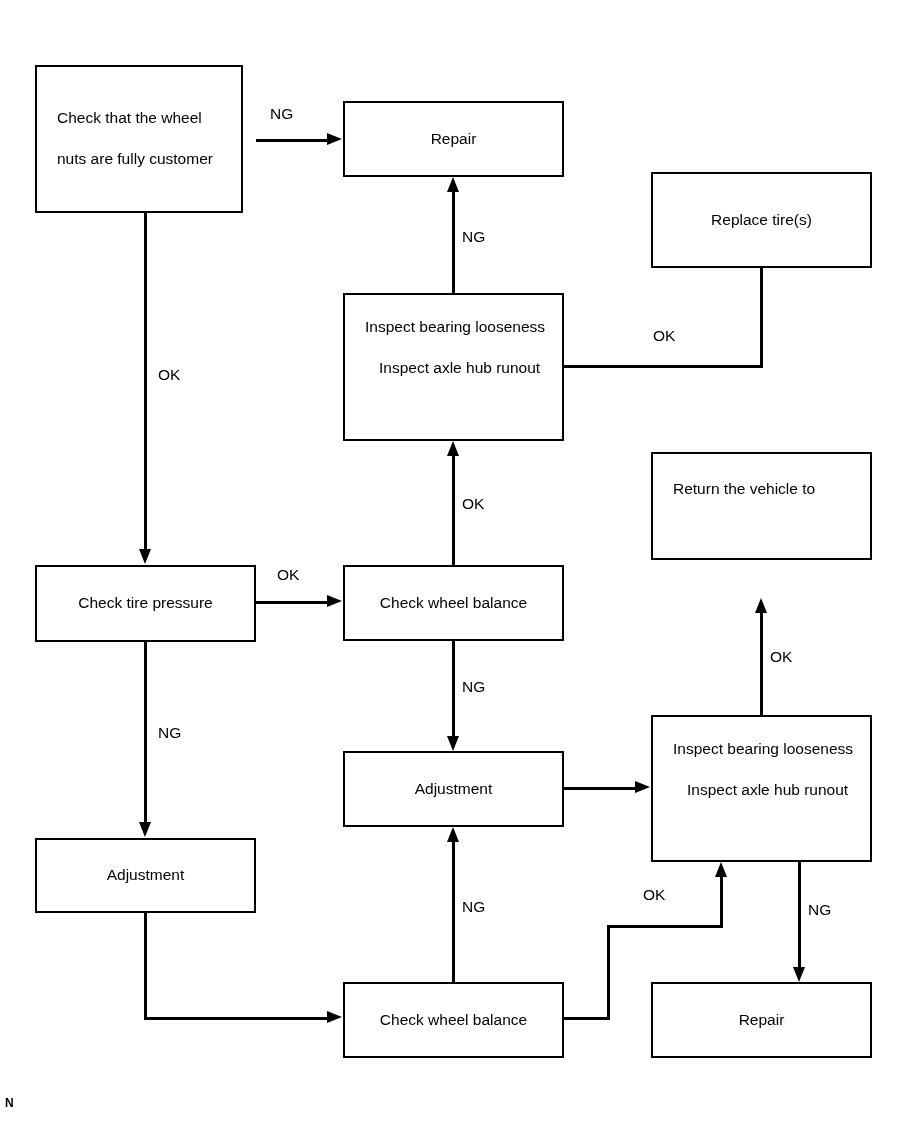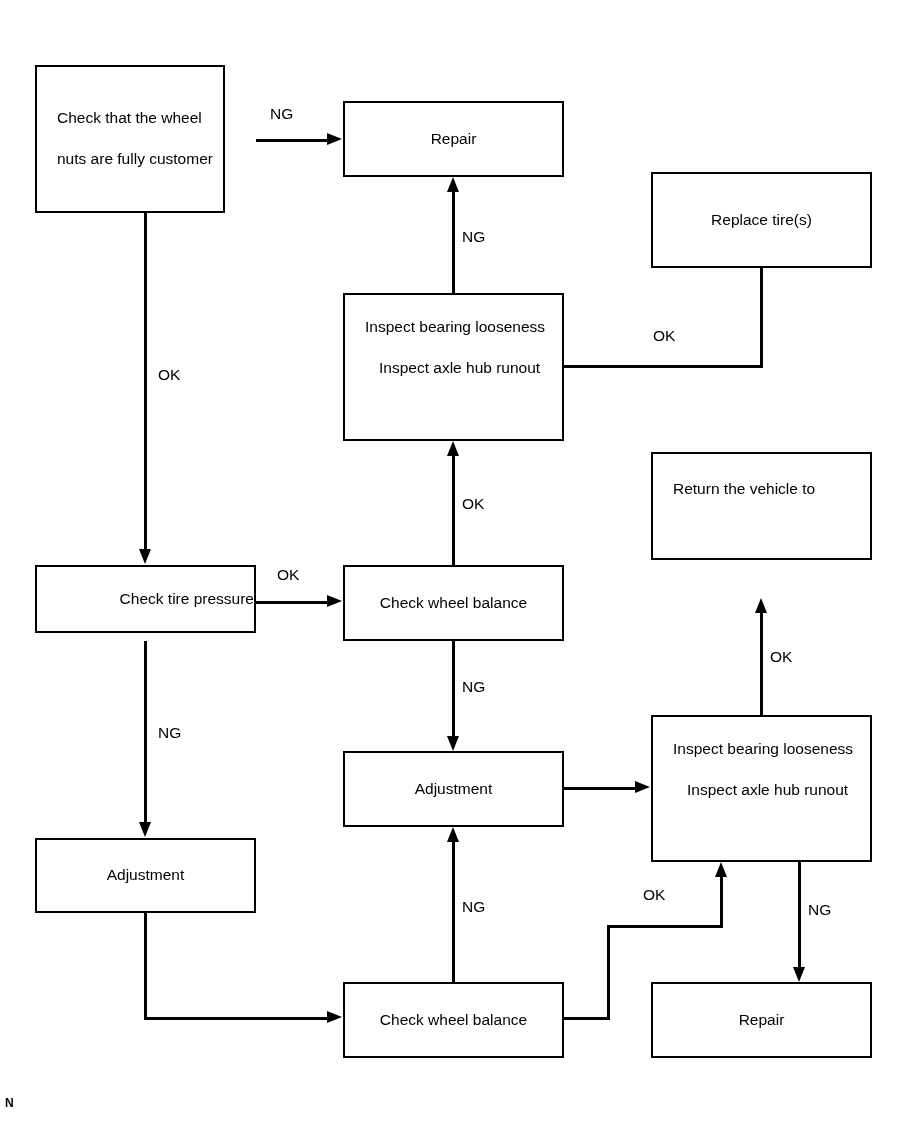--- a/index.html
+++ b/index.html
@@ -80,39 +80,39 @@
     font-size: 12px;
     font-weight: bold;
     color: #000000;
   }
 </style>
 </head>
 <body>
 
 <div id="canvas">
 
-  <div class="node leftal two-line-gap" style="left:35px; top:65px; width:190px; height:148px;">
+  <div class="node leftal two-line-gap" style="left:35px; top:65px; width:208px; height:148px;">
     <div class="line">Check that the wheel</div>
     <div class="line">nuts are fully customer</div>
   </div>
 
   <div class="node center" style="left:343px; top:101px; width:221px; height:76px;">
     <div class="line">Repair</div>
   </div>
 
   <div class="node center" style="left:651px; top:172px; width:221px; height:96px;">
     <div class="line">Replace tire(s)</div>
   </div>
 
   <div class="node leftal two-line-gap" style="left:343px; top:293px; width:221px; height:148px; justify-content:flex-start; padding-top:22px;">
     <div class="line">Inspect bearing looseness</div>
     <div class="line" style="padding-left:14px;">Inspect axle hub runout</div>
   </div>
 
-  <div class="node center" style="left:35px; top:565px; width:221px; height:68px;align-items:flex-end;">
+  <div class="node center" style="left:35px; top:565px; width:221px; height:77px;">
     <div class="line">Check tire pressure</div>
   </div>
 
   <div class="node center" style="left:343px; top:565px; width:221px; height:76px;">
     <div class="line">Check wheel balance</div>
   </div>
 
   <div class="node leftal two-line-gap" style="left:651px; top:452px; width:221px; height:108px; justify-content:flex-start; padding-top:25px;">
     <div class="line" style="margin-bottom:0;">Return the vehicle to</div>
   </div>

